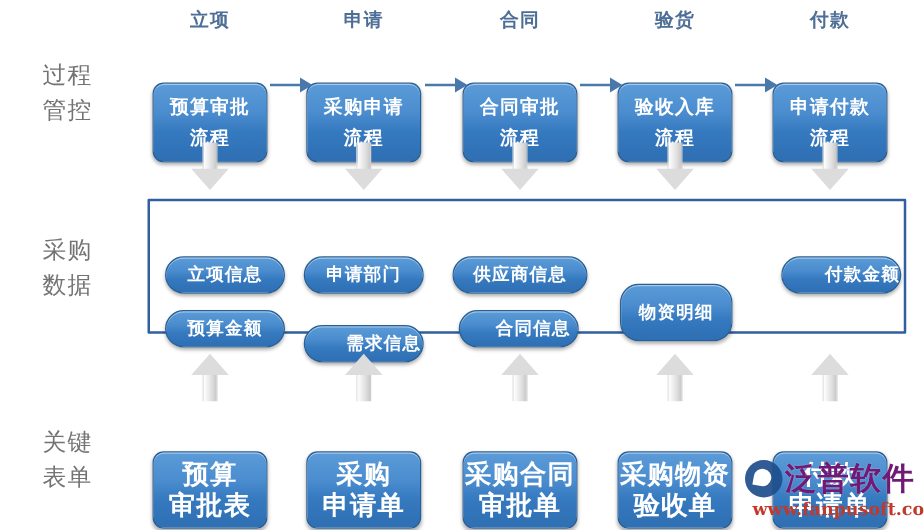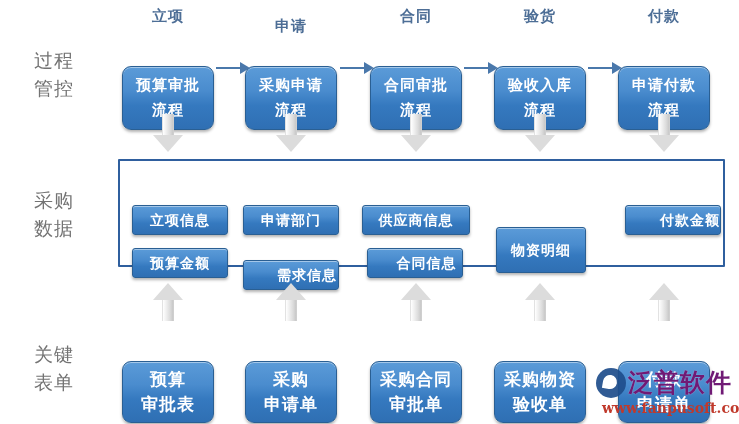--- a/index.html
+++ b/index.html
@@ -73,32 +73,32 @@
     font-size: 15px;
     line-height: 25px;
     border-radius: 9px;
   }
 
   .data-box {
     width: 96px;
     height: 30px;
     font-size: 14px;
     line-height: 17px;
-    border-radius: 3px;
+    border-radius: 15px;
   }
 
   .data-box.tall {
     width: 90px;
     height: 46px;
   }
 
   .form-box {
     width: 92px;
     height: 62px;
-    font-size: 17px;
+    font-size: 21px;
     line-height: 25px;
     border-radius: 9px;
   }
 
   
   #data-frame {
     position: absolute;
     box-sizing: border-box;
     border: 2px solid #2f5f9e;
     background: #ffffff;
@@ -225,21 +225,21 @@
   <div class="row-label" style="left:0px; top:46px;">过程
 管控</div>
 
   <div class="row-label" style="left:0px; top:186px;">采购
 数据</div>
 
   <div class="row-label" style="left:0px; top:340px;">关键
 表单</div>
 
   <div class="stage-caption" style="left:120px; top:6px;">立项</div>
-  <div class="stage-caption" style="left:243px; top:16px;">申请</div>
+  <div class="stage-caption" style="left:243px; top:6px;">申请</div>
   <div class="stage-caption" style="left:368px; top:6px;">合同</div>
   <div class="stage-caption" style="left:492px; top:6px;">验货</div>
   <div class="stage-caption" style="left:616px; top:6px;">付款</div>
 
   <div class="bluebox proc-box" style="left:122px; top:36px;">预算审批
 流程</div>
   <div class="bluebox proc-box" style="left:245px; top:36px;">采购申请
 流程</div>
   <div class="bluebox proc-box" style="left:370px; top:36px;">合同审批
 流程</div>

